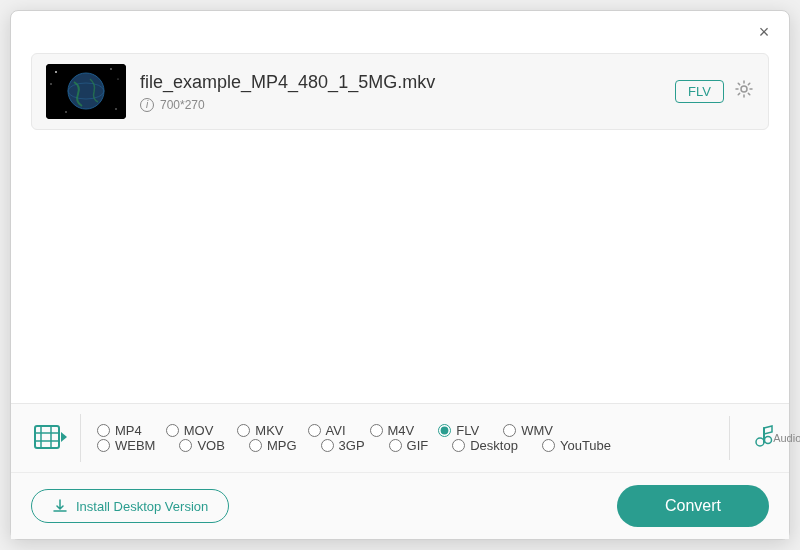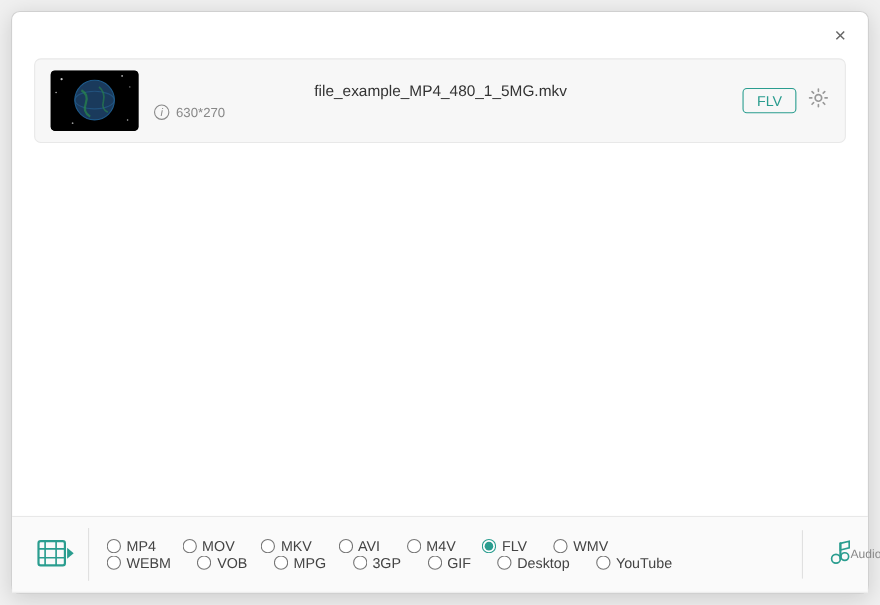--- a/index.html
+++ b/index.html
@@ -79,24 +79,23 @@
       justify-content: center;
     }
     .thumbnail-svg {
       width: 80px;
       height: 55px;
     }
     .file-info {
       flex: 1;
     }
     .file-name {
-      font-size: 14px;
+      font-size: 18px;
       color: #333;
       margin-bottom: 5px;
-      text-align: center;
     }
     .file-meta {
       display: flex;
       align-items: center;
       gap: 6px;
       color: #888;
       font-size: 12px;
     }
     .info-icon {
       width: 14px;
@@ -256,21 +255,21 @@
           <circle cx="72" cy="15" r="0.6" fill="white" opacity="0.6"></circle>
           <circle cx="5" cy="20" r="0.7" fill="white" opacity="0.7"></circle>
           <circle cx="20" cy="48" r="0.8" fill="white" opacity="0.6"></circle>
           <circle cx="70" cy="45" r="0.7" fill="white" opacity="0.7"></circle>
         </svg>
       </div>
       <div class="file-info">
         <div class="file-name">file_example_MP4_480_1_5MG.mkv</div>
         <div class="file-meta">
           <span class="info-icon">i</span>
-          <span>630*270</span>
+          <span>700*270</span>
         </div>
       </div>
       <div class="file-actions">
         <span class="format-badge">FLV</span>
         <button class="gear-btn">
           <svg width="20" height="20" viewBox="0 0 20 20" fill="none" xmlns="http://www.w3.org/2000/svg">
             <circle cx="10" cy="10" r="3" stroke="#999" stroke-width="1.5"></circle>
             <path d="M10 2v2M10 16v2M2 10h2M16 10h2M4.22 4.22l1.42 1.42M14.36 14.36l1.42 1.42M4.22 15.78l1.42-1.42M14.36 5.64l1.42-1.42" stroke="#999" stroke-width="1.5" stroke-linecap="round"></path>
           </svg>
         </button>
@@ -358,14 +357,24 @@
         <svg class="music-icon" viewBox="0 0 32 32" xmlns="http://www.w3.org/2000/svg">
           <path d="M20 6v14" stroke="#2a9d8f" stroke-width="2" stroke-linecap="round"></path>
           <path d="M20 6 L28 4 L28 10 L20 12 Z" stroke="#2a9d8f" stroke-width="1.5" fill="none"></path>
           <circle cx="16" cy="20" r="4" stroke="#2a9d8f" stroke-width="1.5" fill="none"></circle>
           <circle cx="24" cy="18" r="3.5" stroke="#2a9d8f" stroke-width="1.5" fill="none"></circle>
         </svg>
         <span class="audio-label">Audio F...</span>
       </div>
     </div>
 
+    <div class="bottom-actions">
+      <button class="install-btn">
+        <svg width="16" height="16" viewBox="0 0 16 16" xmlns="http://www.w3.org/2000/svg">
+          <path d="M8 2v8M5 8l3 3 3-3" stroke="#2a9d8f" stroke-width="1.5" stroke-linecap="round" stroke-linejoin="round" fill="none"></path>
+          <path d="M2 13h12" stroke="#2a9d8f" stroke-width="1.5" stroke-linecap="round"></path>
+        </svg>
+        <span>Install Desktop Version</span>
+      </button>
+      <button class="convert-btn">Convert</button>
+    </div>
   </div>
 </div>
 
 </body></html>

